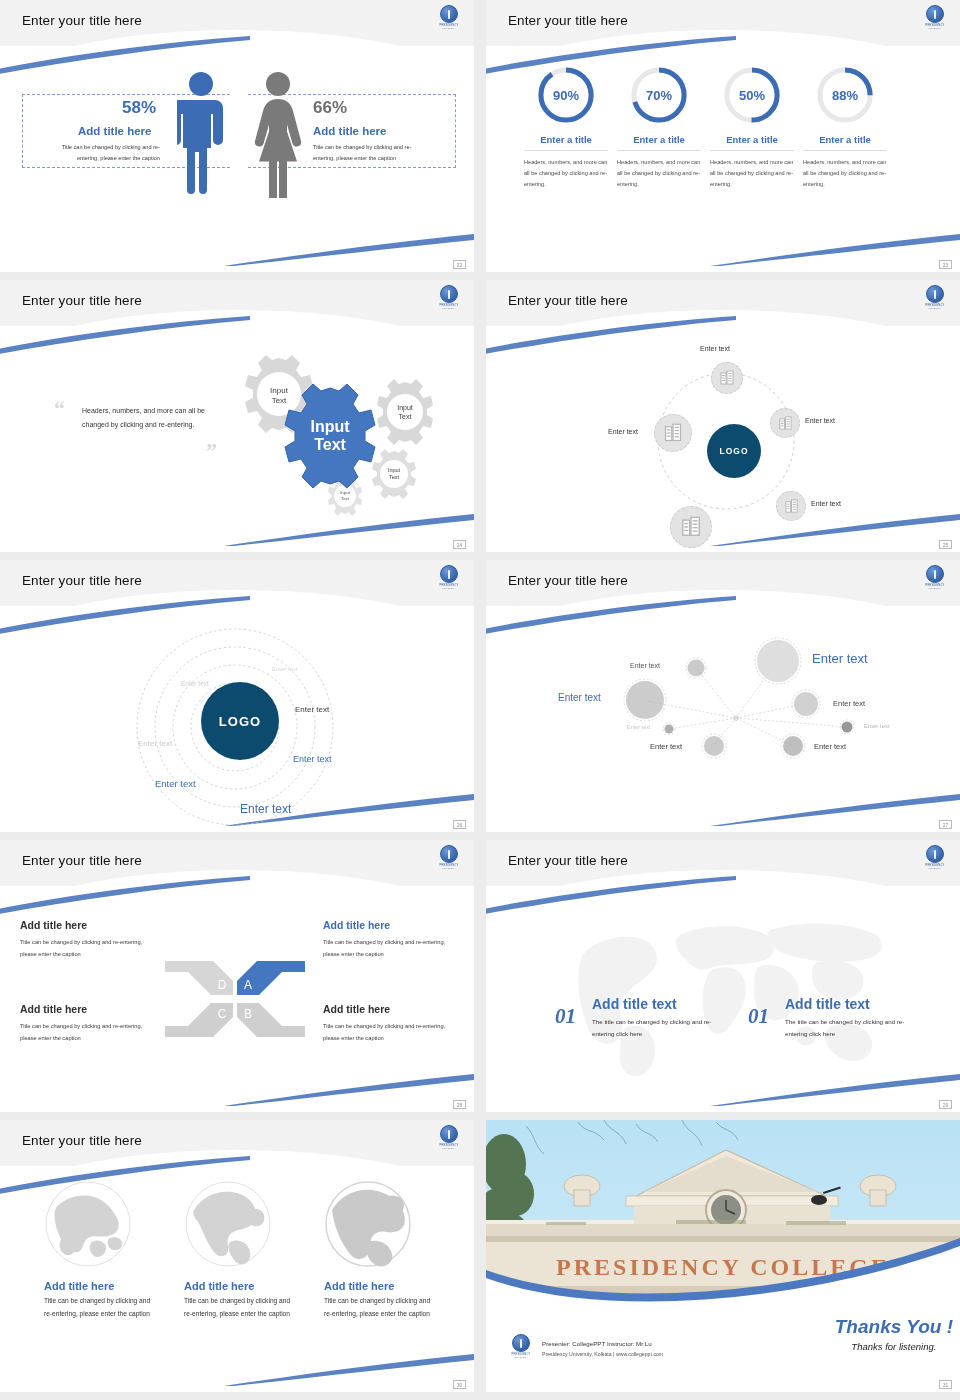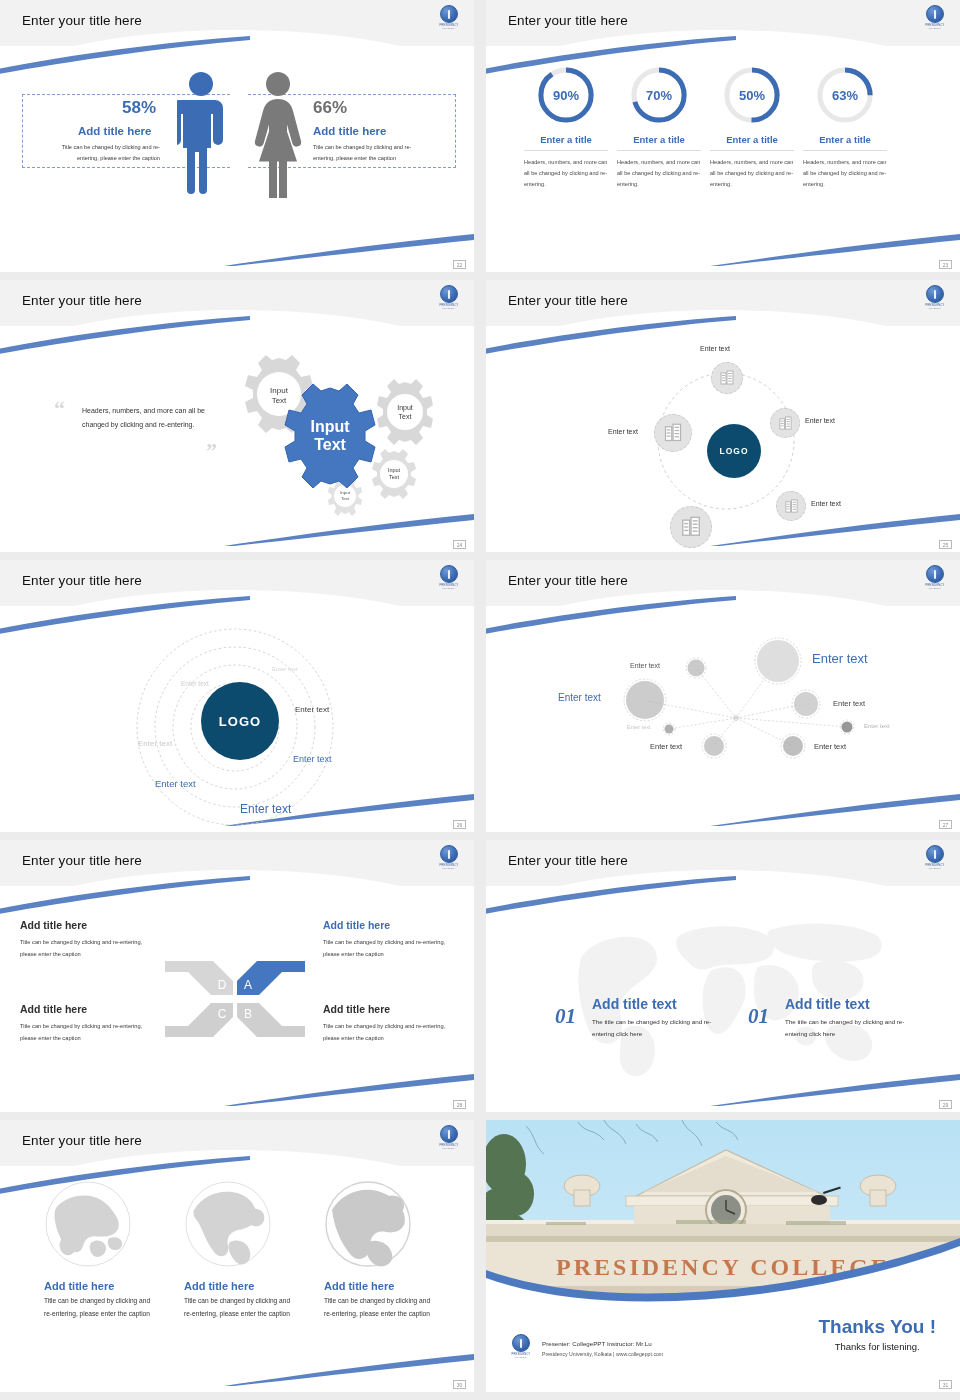--- a/index.html
+++ b/index.html
@@ -121,21 +121,21 @@
   
   .globe-col { position:absolute; top:14px; width:120px; }
   .g-ttl { font-size:11px; font-weight:bold; color:#3c6cb4; margin-top:8px; }
   .g-cap { font-size:6.6px; color:#333; line-height:1.95; margin-top:3px; width:110px;}
 
   
   .photo {
     position:absolute; left:0; top:0; width:100%; height:200px; overflow:hidden;
   }
   .thanks-main {
-    position:absolute; right:24px; bottom:40px; text-align:center;
+    position:absolute; right:7px; bottom:40px; text-align:center;font-style:italic;
   }
   .thanks-big { font-size:19px; font-weight:bold; color:#3c6cb4; }
   .thanks-sub { font-size:9.5px; color:#222; margin-top:3px; }
   .presenter {
     position:absolute; left:22px; bottom:28px; display:flex; align-items:center; gap:8px;
   }
   .pres-lines { line-height:1.7; }
   .pres-l1 { font-size:6.2px; color:#333; }
   .pres-l2 { font-size:5.2px; color:#555; }
 </style>
@@ -247,21 +247,21 @@
         <div class="donut-rule"></div>
         <div class="donut-body">Headers, numbers, and more can all be changed by clicking and re-entering.</div>
       </div>
 
       <div class="donut-col" style="left:309px;">
         <div class="donut">
           <svg width="62" height="62" viewBox="0 0 42 42">
             <circle cx="21" cy="21" r="17" fill="none" stroke="#e8e8e8" stroke-width="3.4"></circle>
             <circle cx="21" cy="21" r="17" fill="none" stroke="#3c6cb4" stroke-width="3.4" stroke-dasharray="26.7 106.8" transform="rotate(-90 21 21)"></circle>
           </svg>
-          <div class="num">63%</div>
+          <div class="num">88%</div>
         </div>
         <div class="donut-title">Enter a title</div>
         <div class="donut-rule"></div>
         <div class="donut-body">Headers, numbers, and more can all be changed by clicking and re-entering.</div>
       </div>
 
     </div>
     <div class="pgnum">23</div>
   </div>
 

